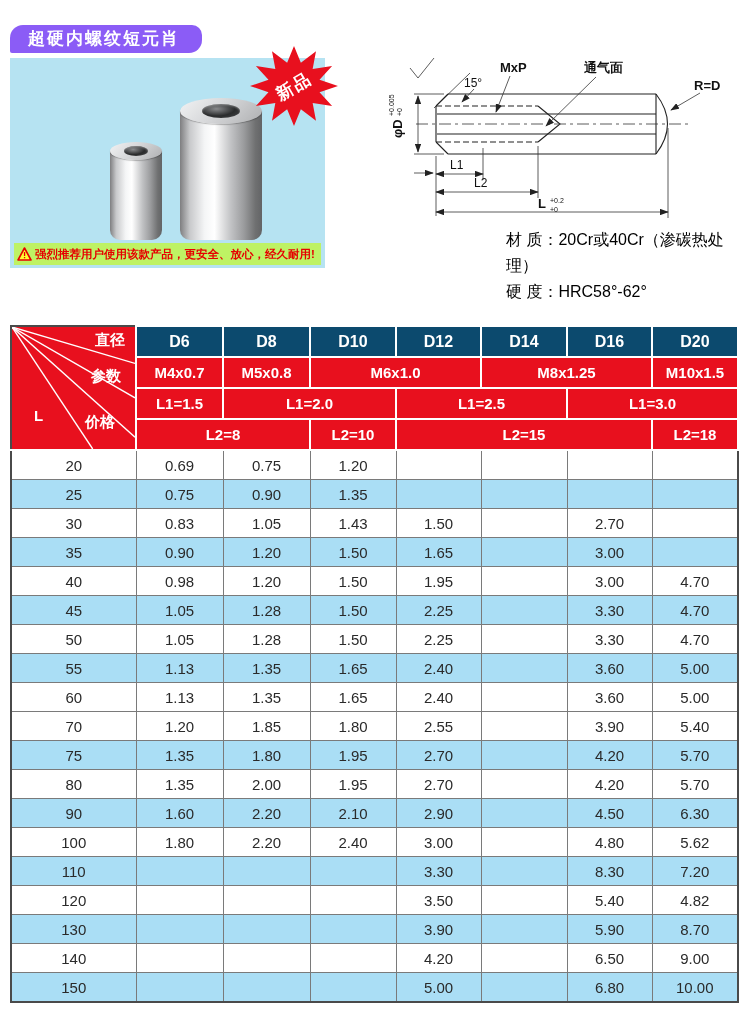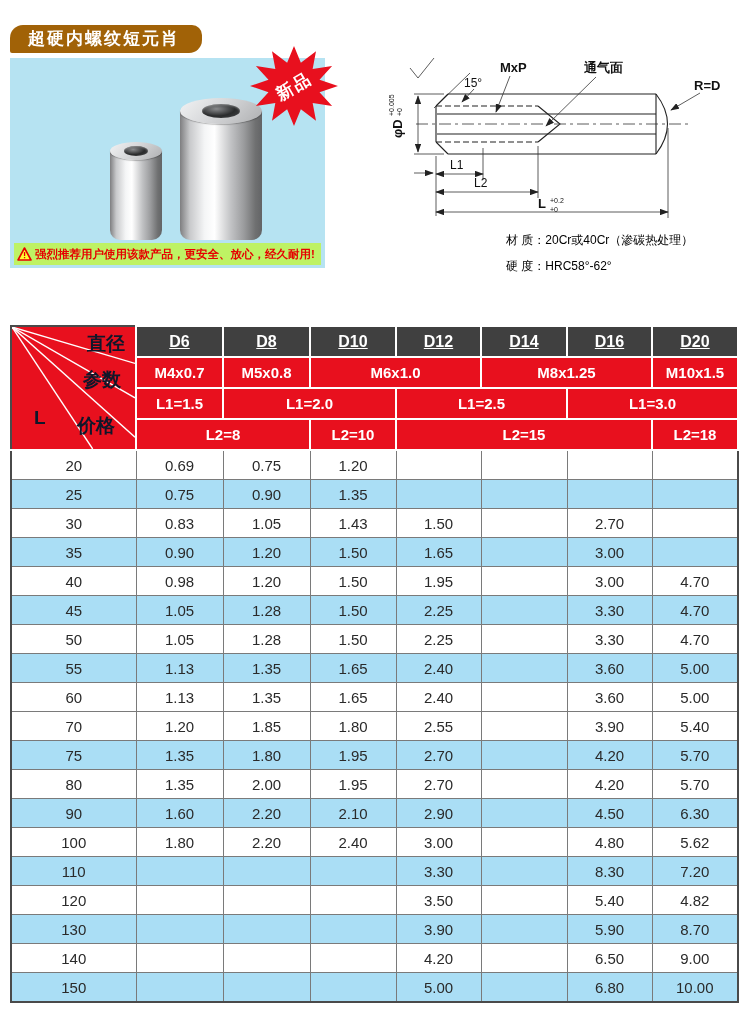--- a/index.html
+++ b/index.html
@@ -1,21 +1,21 @@
 <!DOCTYPE html>
 <html><head>
 <meta charset="utf-8">
 <style>
   html,body{margin:0;padding:0;background:#fff;}
   body{font-family:"Liberation Sans","DejaVu Sans",sans-serif;}
   .page{position:relative;width:750px;height:1010px;background:#fff;overflow:hidden;}
 
   
   .title-bar{position:absolute;left:10px;top:25px;height:28px;line-height:28px;
-    padding:0 22px 0 18px;background:#a16207;color:#fff;font-size:17px;font-weight:bold;
+    padding:0 22px 0 18px;background:#8b5cf6;color:#fff;font-size:17px;font-weight:bold;
     letter-spacing:2px;border-radius:13px 10px 13px 2px;}
 
   
   .photo-box{position:absolute;left:10px;top:58px;width:315px;height:210px;background:#b6e3f2;}
   .cyl{position:absolute;}
   .cyl .body{position:absolute;left:0;right:0;bottom:0;
     background:linear-gradient(to right,#7e7e80 0%,#c8c9cb 12%,#f4f5f6 30%,#ffffff 42%,#c2c3c5 62%,#9a9b9d 78%,#6f7071 92%,#636466 100%);
     border-radius:0 0 10px 10px;}
   .cyl .cap{position:absolute;left:0;right:0;top:0;border-radius:50%;
     background:linear-gradient(135deg,#f2f3f4 0%,#d7d8da 45%,#aeafb1 100%);
@@ -49,33 +49,33 @@
   .drawing svg{display:block;}
   .dw{stroke:#222;stroke-width:1.1;fill:none;}
   .dwthin{stroke:#333;stroke-width:0.8;fill:none;}
   .dash{stroke-dasharray:6,3;}
   .cdash{stroke-dasharray:12,4,3,4;}
   .dtxt{fill:#111;font-size:12px;}
   .dtxt-b{fill:#111;font-size:13px;font-weight:bold;}
   .dtxt-s{fill:#111;font-size:7px;}
 
   
-  .specs{position:absolute;left:506px;top:227px;color:#000;font-size:12px;line-height:26px;}
+  .specs{position:absolute;left:506px;top:227px;color:#000;font-size:16px;line-height:26px;}
 
   
   .price-table{position:absolute;left:10px;top:325px;width:727px;border-collapse:collapse;
     table-layout:fixed;border:2px solid #4a4a4a;}
   .price-table th,.price-table td{padding:0;text-align:center;vertical-align:middle;}
   .price-table thead th{height:29px;background:#e8101e;color:#fff;font-size:15px;font-weight:bold;
     border:2px solid #fff;}
-  .price-table thead th.hd-blue{background:#404040;font-size:16px;text-decoration:underline;}
+  .price-table thead th.hd-blue{background:#0c4a6e;font-size:16px;}
   .price-table thead th.corner{position:relative;border:2px solid #fff;border-left:none;border-top:none;padding:0;}
   .corner-svg{position:absolute;left:0;top:0;width:100%;height:100%;}
   .corner-svg line{stroke:#fff;stroke-width:1.4;}
-  .corner-label{position:absolute;color:#0f172a;font-size:19px;font-weight:bold;}
+  .corner-label{position:absolute;color:#ffffff;font-size:15px;font-weight:bold;}
   .cl-dia{right:10px;top:4px;}
   .cl-par{right:14px;top:40px;}
   .cl-pri{right:20px;top:86px;}
   .cl-len{left:22px;top:80px;}
   .price-table tbody td{height:28px;background:#fff;border:1px solid #7a7a7a;
     font-size:15px;color:#2a2a2a;}
   .price-table tbody tr.shaded td{background:#aadef5;}
 </style>
 </head>
 <body>

